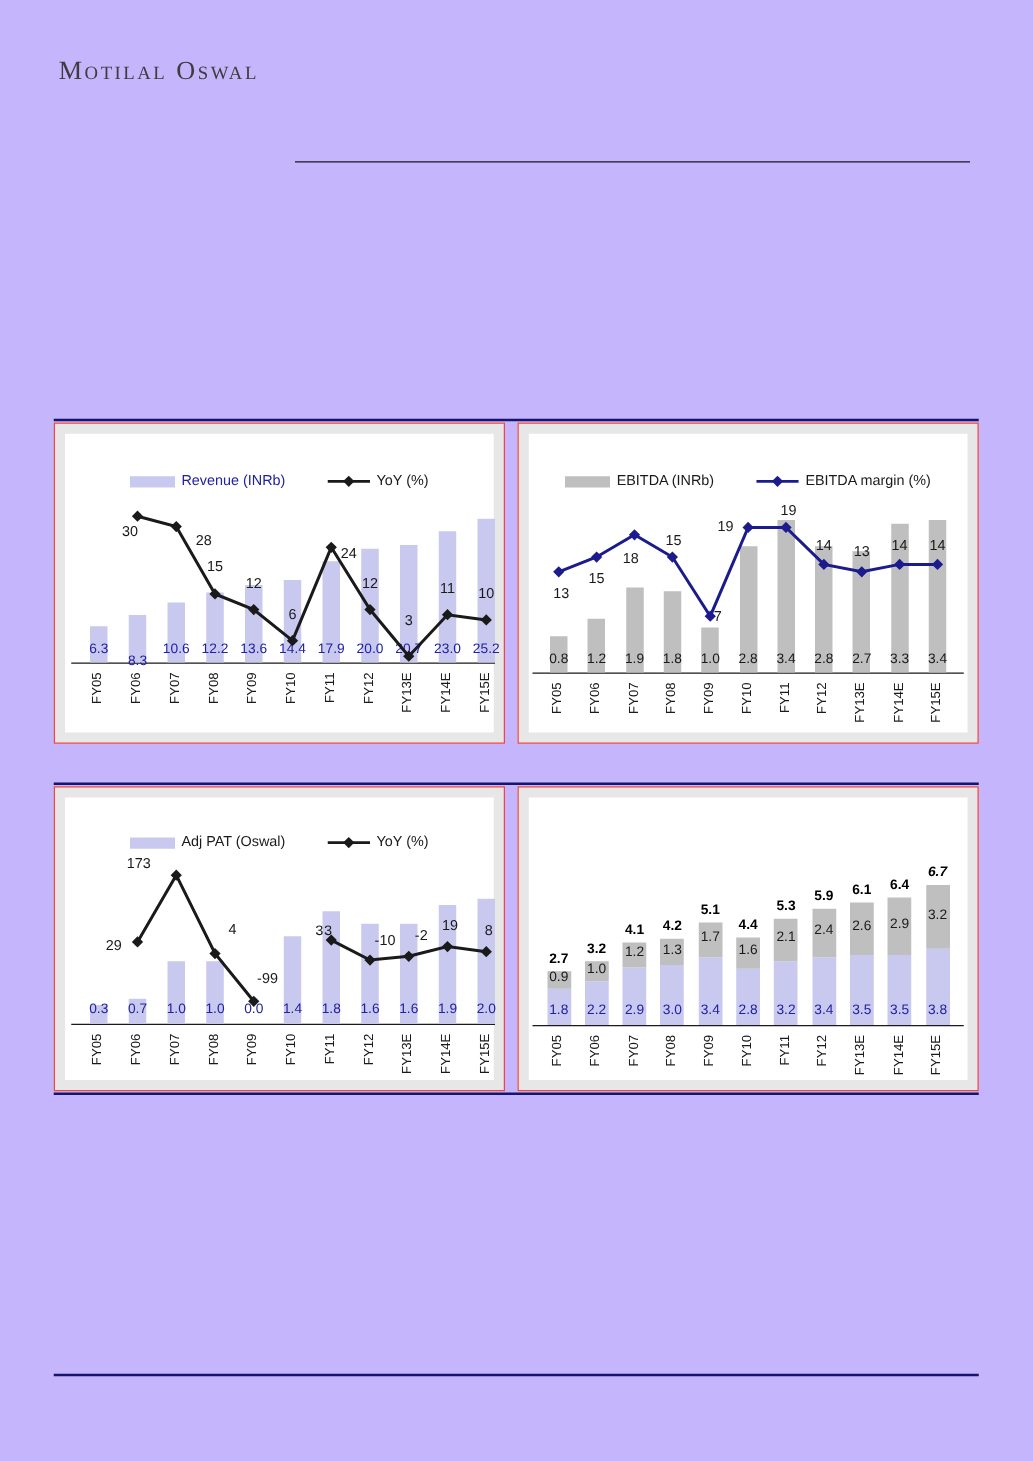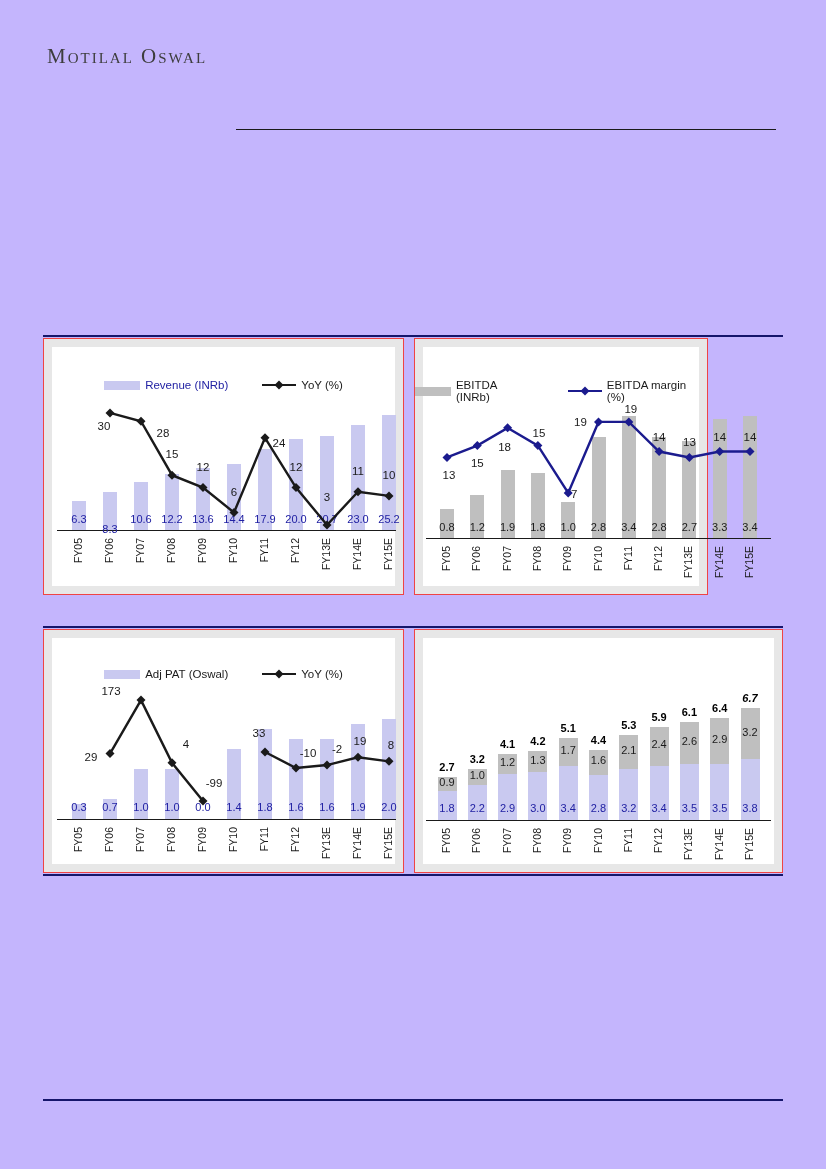--- a/index.html
+++ b/index.html
@@ -106,21 +106,21 @@
         <div class="cat" style="left: 110px; top: 199px;">FY09</div>
         <div class="cat" style="left: 141px; top: 199px;">FY10</div>
         <div class="cat" style="left: 172px; top: 199px;">FY11</div>
         <div class="cat" style="left: 203px; top: 199px;">FY12</div>
         <div class="cat" style="left: 234px; top: 199px;">FY13E</div>
         <div class="cat" style="left: 265px; top: 199px;">FY14E</div>
         <div class="cat" style="left: 296px; top: 199px;">FY15E</div>
       </div>
   </div>
 
-  <div class="panel" style="left:414px;top:338px;width:294px;height:257px;">
+  <div class="panel" style="left:414px;top:338px;width:369px;height:257px;">
     <div class="panel-inner"></div>
     <div class="legend" style="top:40px;">
       <span class="legend-item">
         <span class="sw-bar" id="sw-1-0" style="background: rgb(191, 191, 191);"></span>
         <span id="lgl-1-0" style="color: rgb(26, 26, 26);">EBITDA (INRb)</span>
       </span>
       <span class="legend-item">
         <span id="sw-1-1" style="display: inline-block; height: 10px;"><svg width="34" height="10">
               <line x1="0" y1="5" x2="34" y2="5" stroke="#1b1b8e" stroke-width="2.2"></line>
               <polygon points="17,0.5 21.5,5 17,9.5 12.5,5" fill="#1b1b8e"></polygon>
@@ -241,21 +241,21 @@
           <polygon points="221,117.55700000000002 225.5,122.05700000000002 221,126.55700000000002 216.5,122.05700000000002" fill="#1a1a1a"></polygon>
           <polygon points="252,133.51000000000002 256.5,138.01000000000002 252,142.51000000000002 247.5,138.01000000000002" fill="#1a1a1a"></polygon>
           <polygon points="283,130.542 287.5,135.042 283,139.542 278.5,135.042" fill="#1a1a1a"></polygon>
           <polygon points="314,122.751 318.5,127.251 314,131.751 309.5,127.251" fill="#1a1a1a"></polygon>
           <polygon points="345,126.83200000000002 349.5,131.33200000000002 345,135.83200000000002 340.5,131.33200000000002" fill="#1a1a1a"></polygon>
         </svg>
         <div class="llabel" style="left: 47px; top: 120.541px; color: rgb(26, 26, 26);">29</div>
         <div class="llabel" style="left: 67px; top: 55.117px; color: rgb(26, 26, 26);">173</div>
         <div class="llabel" style="left: 142px; top: 107.816px; color: rgb(26, 26, 26);">4</div>
         <div class="llabel" style="left: 170px; top: 147.029px; color: rgb(26, 26, 26);">-99</div>
-        <div class="llabel" style="left: 215px; top: 97px; color: rgb(26, 26, 26);">33</div>
+        <div class="llabel" style="left: 215px; top: 109px; color: rgb(26, 26, 26); font-family: Liberation Mono, monospace;">33</div>
         <div class="llabel" style="left: 264px; top: 117.01px; color: rgb(26, 26, 26);">-10</div>
         <div class="llabel" style="left: 293px; top: 113.042px; color: rgb(26, 26, 26);">-2</div>
         <div class="llabel" style="left: 316px; top: 105.251px; color: rgb(26, 26, 26);">19</div>
         <div class="llabel" style="left: 347px; top: 109.332px; color: rgb(26, 26, 26);">8</div>
         <div class="cat" style="left: -14px; top: 197px;">FY05</div>
         <div class="cat" style="left: 17px; top: 197px;">FY06</div>
         <div class="cat" style="left: 48px; top: 197px;">FY07</div>
         <div class="cat" style="left: 79px; top: 197px;">FY08</div>
         <div class="cat" style="left: 110px; top: 197px;">FY09</div>
         <div class="cat" style="left: 141px; top: 197px;">FY10</div>

